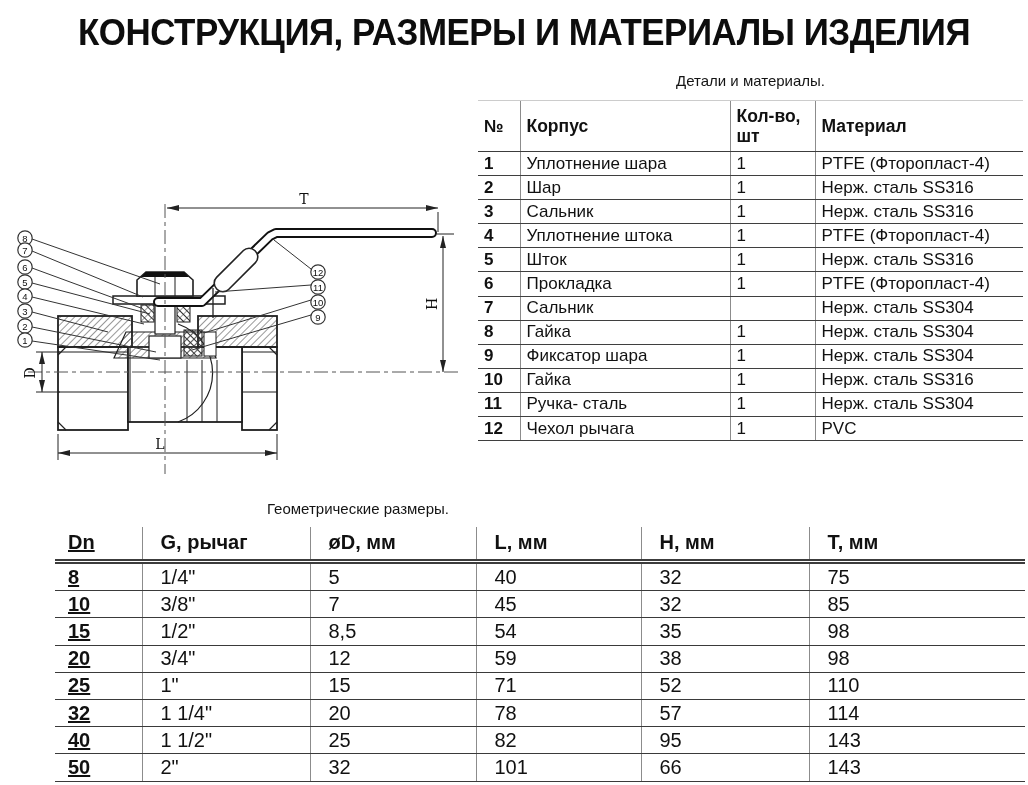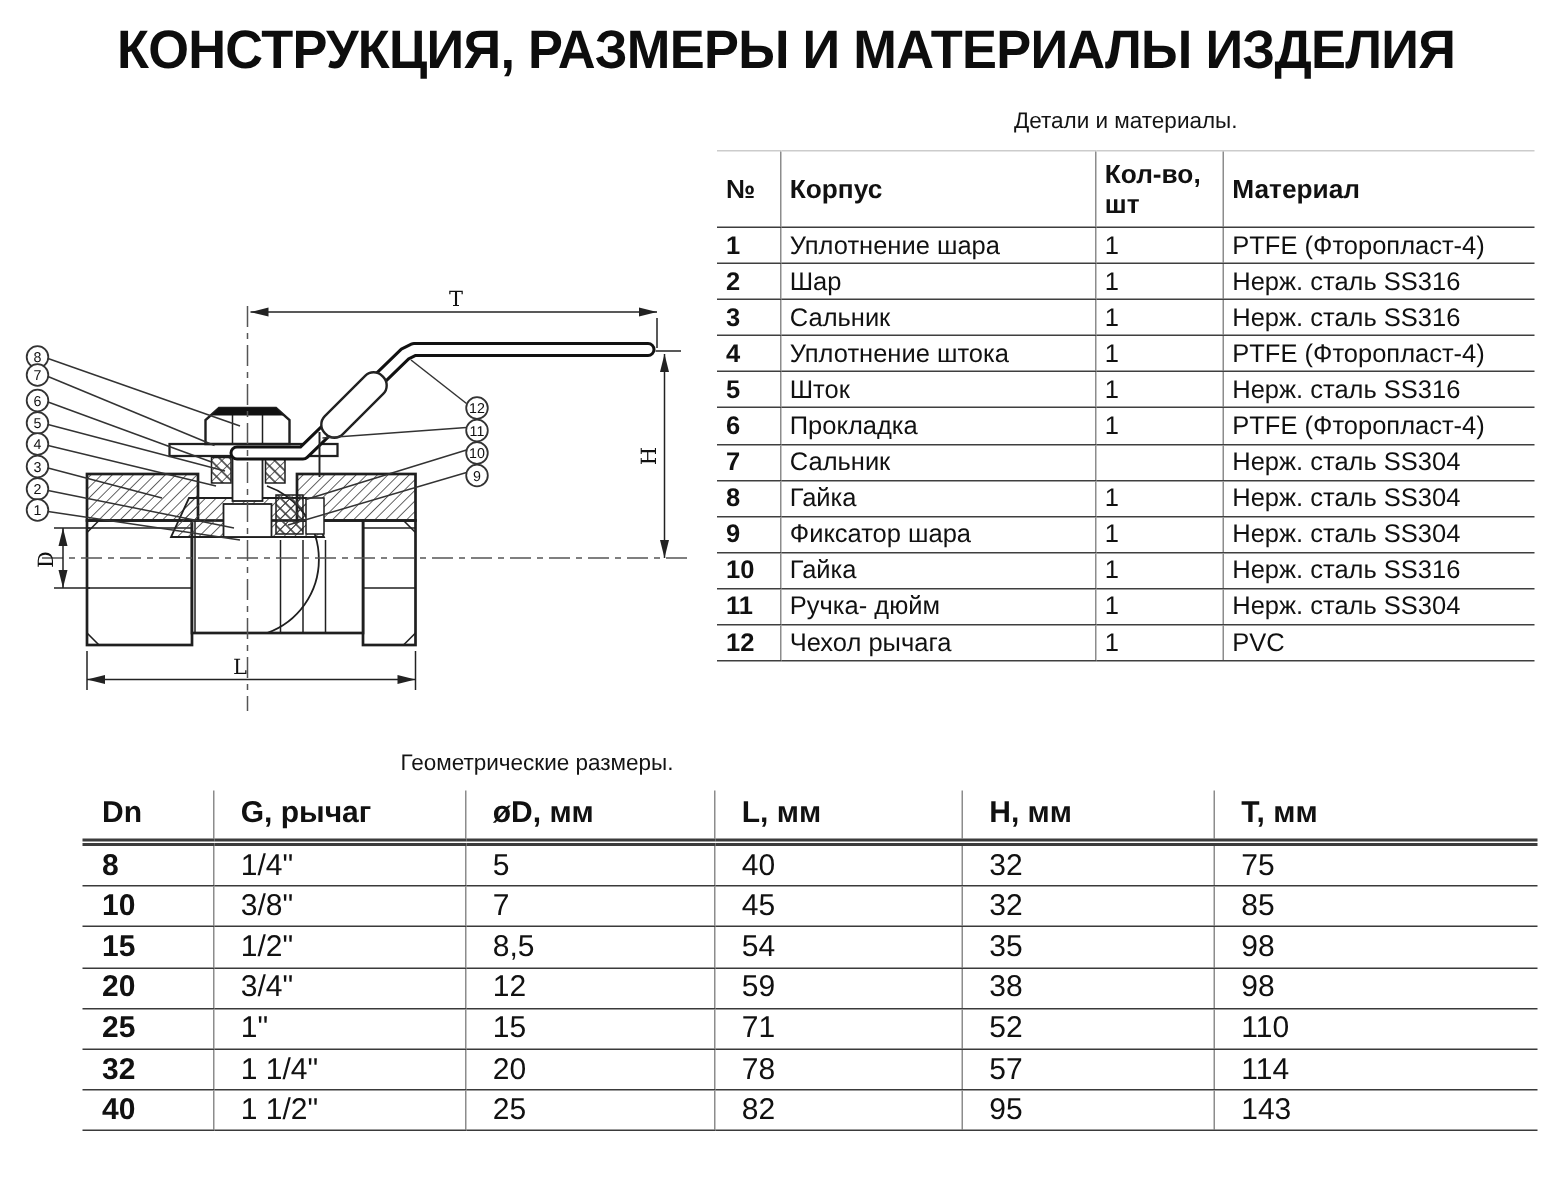--- a/index.html
+++ b/index.html
@@ -37,21 +37,21 @@
   
   .dims-table{position:absolute;left:55px;top:527px;width:970px;}
   .dims-table th{
     border-bottom:5px double #3c3c3c;font-size:20px;font-weight:bold;
     text-align:left;padding:2px 0 4px 18px;height:26px;vertical-align:middle;white-space:nowrap;
   }
   .dims-table td{
     border-bottom:1.5px solid #3a3a3a;font-size:20px;
     padding:0 0 0 18px;height:26.2px;vertical-align:middle;white-space:nowrap;
   }
-  .dims-table th:first-child,.dims-table td:first-child{padding-left:13px;}
+  .dims-table th:first-child,.dims-table td:first-child{padding-left:13px;text-decoration:underline;}
   .dims-table th:nth-child(n+2),.dims-table td:nth-child(n+2){border-left:1px solid #8c8c8c;}
   .dims-table td:first-child{font-weight:bold;}
   .dims-table col.d0{width:87px}.dims-table col.d1{width:168px}.dims-table col.d2{width:166px}
   .dims-table col.d3{width:165px}.dims-table col.d4{width:168px}.dims-table col.d5{width:216px}
   
   .drawing{position:absolute;left:8px;top:192px;}
   .dimtext{font-family:"DejaVu Serif","Liberation Serif",serif;font-size:14px;fill:#111;}
   .callout-num{font-family:"Liberation Sans",sans-serif;font-size:9.5px;fill:#111;}
 </style>
 </head>
@@ -282,21 +282,21 @@
         <td>Нерж. сталь SS304</td>
       </tr>
       <tr>
         <td>10</td>
         <td>Гайка</td>
         <td>1</td>
         <td>Нерж. сталь SS316</td>
       </tr>
       <tr>
         <td>11</td>
-        <td>Ручка- дюйм</td>
+        <td>Ручка- сталь</td>
         <td>1</td>
         <td>Нерж. сталь SS304</td>
       </tr>
       <tr>
         <td>12</td>
         <td>Чехол рычага</td>
         <td>1</td>
         <td>PVC</td>
       </tr>
     </tbody>
@@ -373,14 +373,22 @@
         <td>114</td>
       </tr>
       <tr>
         <td>40</td>
         <td>1 1/2"</td>
         <td>25</td>
         <td>82</td>
         <td>95</td>
         <td>143</td>
       </tr>
+      <tr>
+        <td>50</td>
+        <td>2"</td>
+        <td>32</td>
+        <td>101</td>
+        <td>66</td>
+        <td>143</td>
+      </tr>
     </tbody>
 </table>
 
 </body></html>

